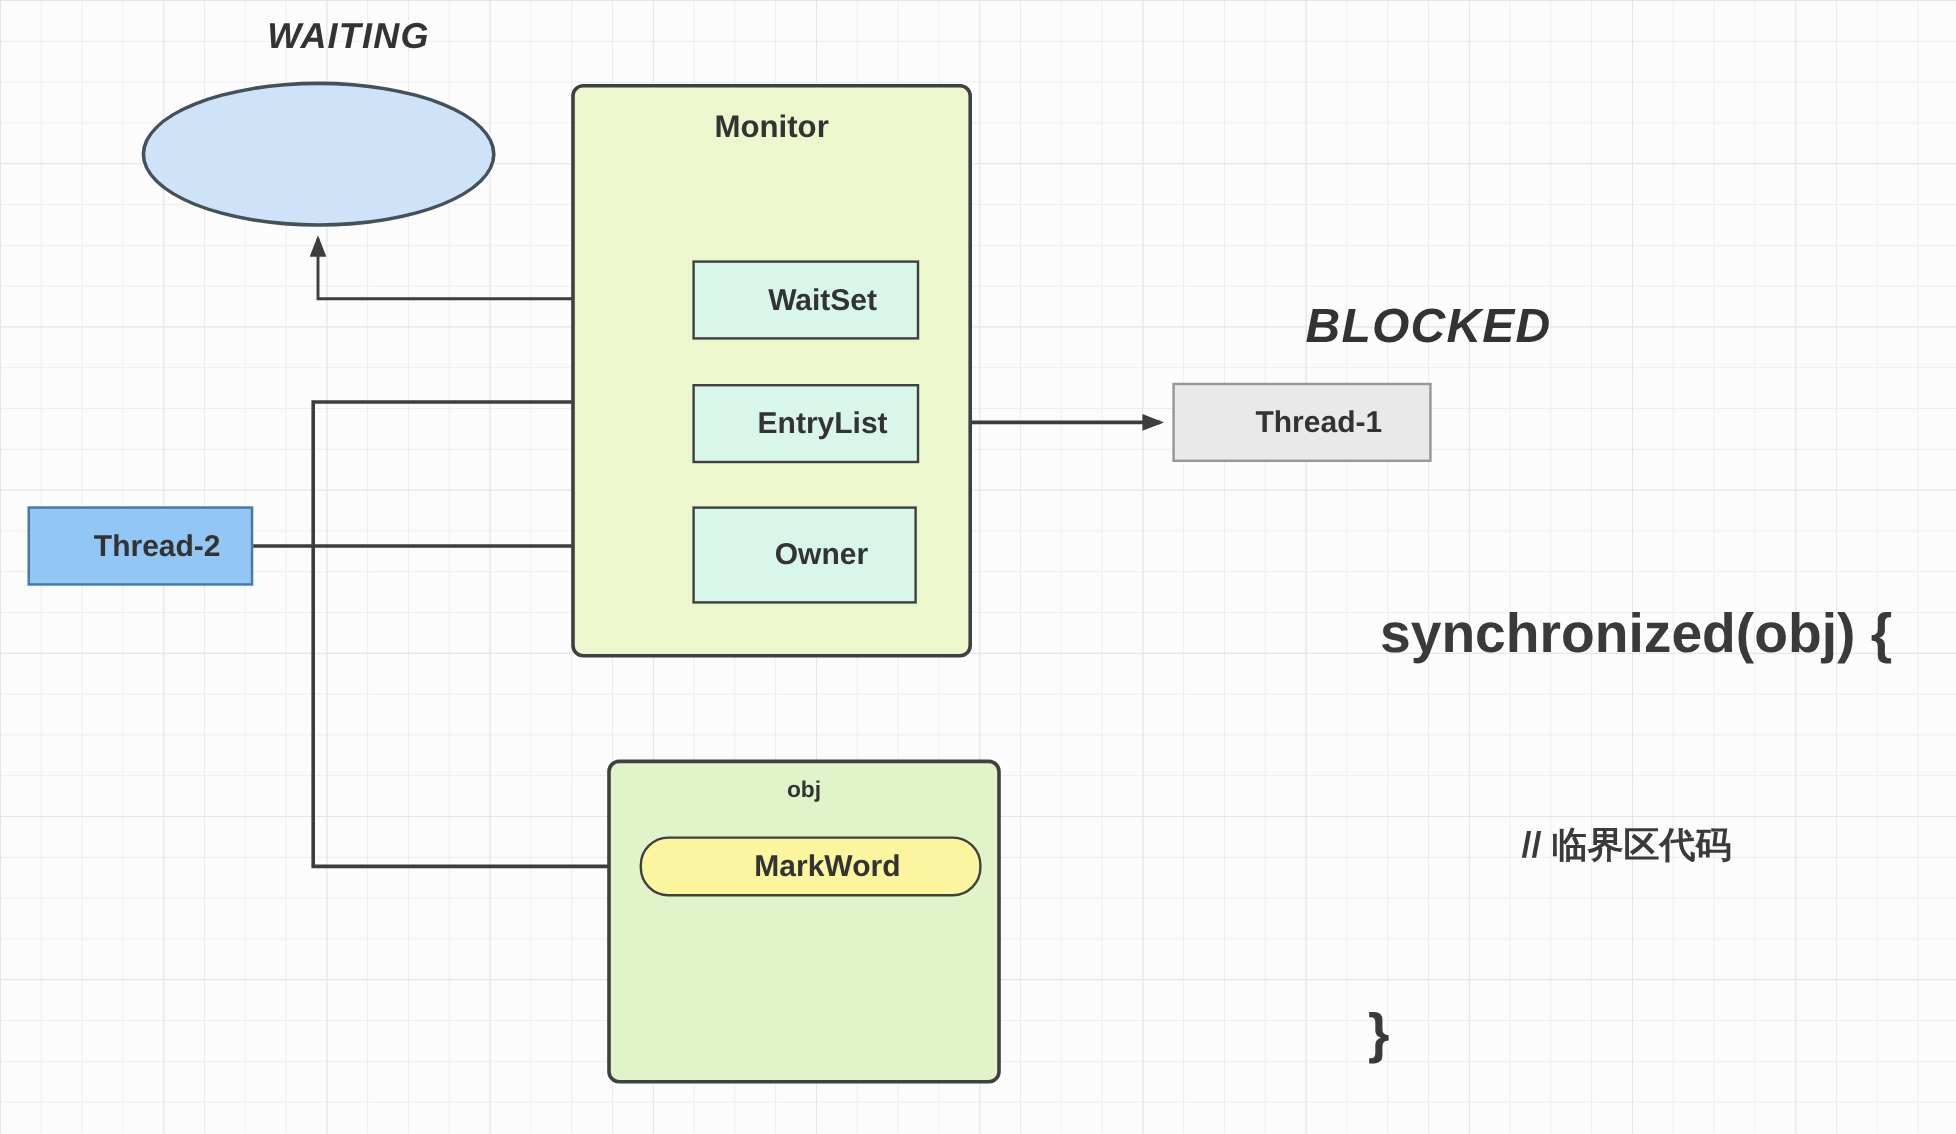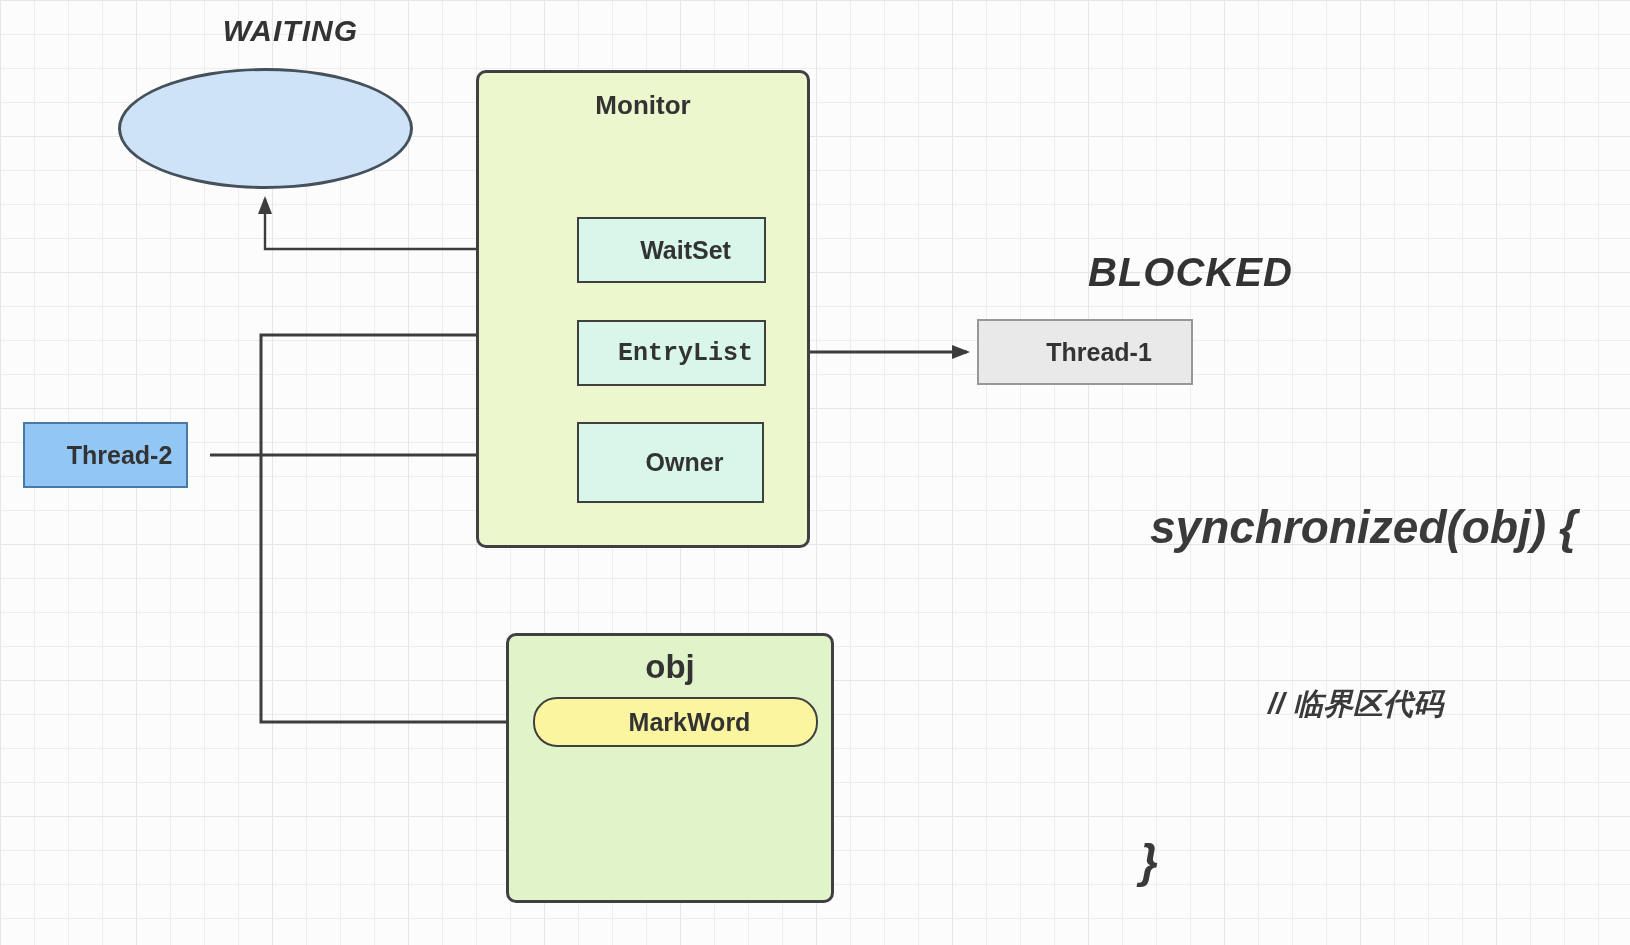--- a/index.html
+++ b/index.html
@@ -42,44 +42,44 @@
   .bigbox{
     background:var(--monitor-fill); border:3px solid var(--shape-border);
     border-radius:10px;
   }
   #monitor-box{left:476px; top:70px; width:334px; height:478px;}
   #obj-box{left:506px; top:633px; width:328px; height:270px; background:var(--obj-fill);}
   .bigbox-title{
     position:absolute; left:0; top:17px; width:100%; text-align:center;
     font-weight:700; font-size:26px; color:var(--text);
   }
-  #obj-box .bigbox-title{font-size:33px; top:12px;}
+  #obj-box .bigbox-title{font-size:19px; top:12px;}
   .field{
     display:flex; align-items:center; justify-content:center;
     background:var(--field-fill); border:2px solid var(--shape-border);
     font-weight:700; font-size:25px; color:var(--text); z-index:2;padding-left:28px;
   }
   #waitset-field{left:577px; top:217px; width:189px; height:66px;}
-  #entrylist-field{left:577px; top:320px; width:189px; height:66px;font-family:Liberation Mono, monospace;}
+  #entrylist-field{left:577px; top:320px; width:189px; height:66px;}
   #owner-field{left:577px; top:422px; width:187px; height:81px;}
   #thread1-box{
     left:977px; top:319px; width:216px; height:66px;
     background:var(--thread1-fill); border:2px solid var(--thread1-border);
   }
   #thread2-box{
-    left:23px; top:422px; width:165px; height:66px;
+    left:23px; top:422px; width:188px; height:66px;
     background:var(--thread2-fill); border:2px solid var(--thread2-border);
   }
   #markword-field{
     left:533px; top:697px; width:285px; height:50px;
     background:var(--markword-fill);
     border-radius:24px;
   }
   .code-line{
-    position:absolute; z-index:3; font-style:italic; font-weight:700;
+    position:absolute; z-index:3; font-weight:700;
     color:#3a3a3a; white-space:nowrap;
   }
   #code-line-1{left:1150px; top:500px; font-size:46px;}
   #code-line-2{left:1268px; top:684px; font-size:30px;}
   #code-line-3{left:1140px; top:834px; font-size:46px;}
 </style>
 </head>
 <body>
 
 <div class="canvas">

